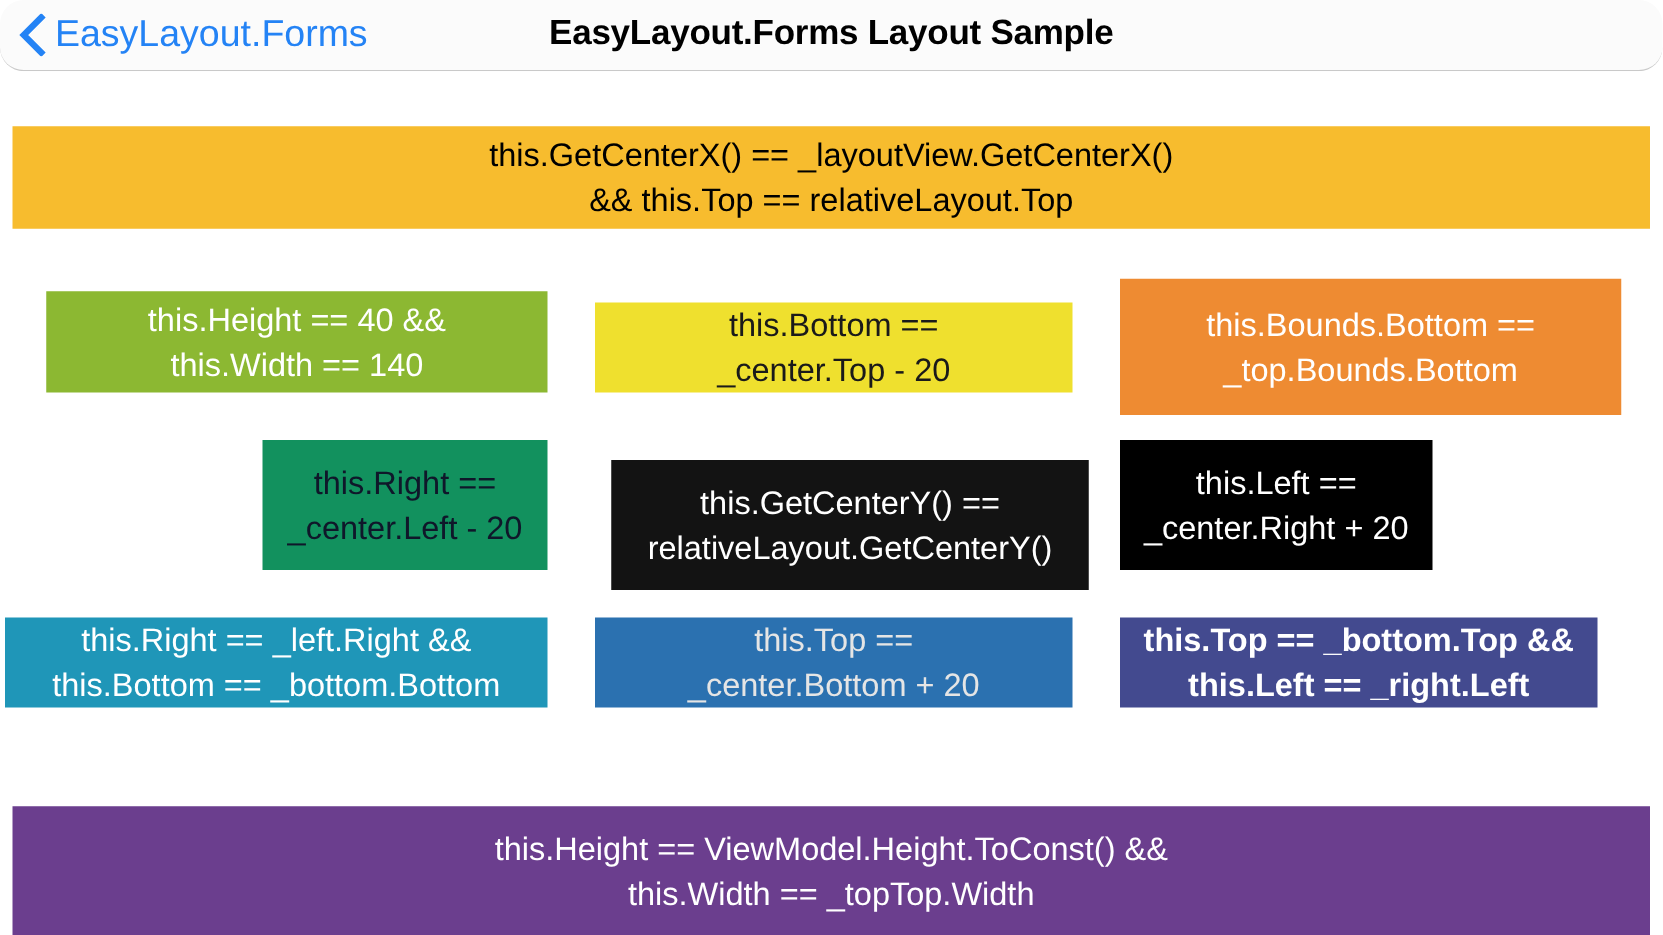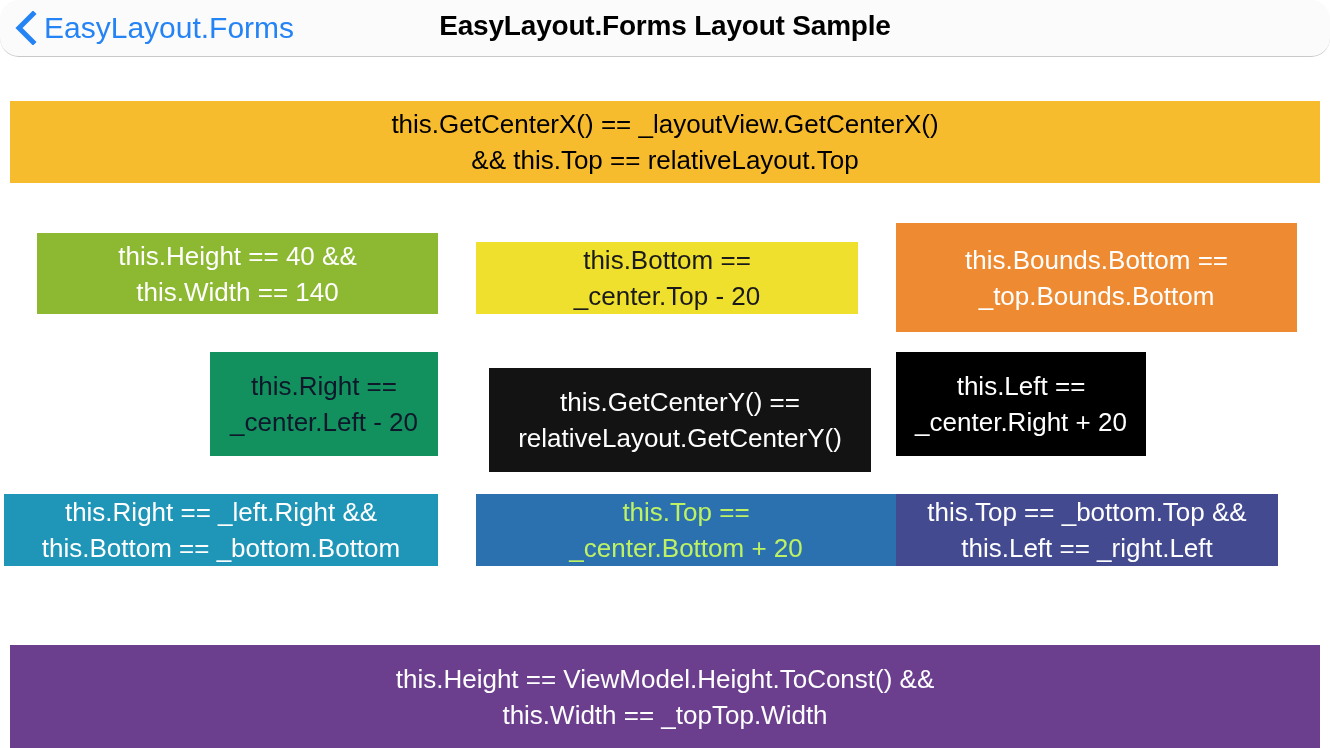--- a/index.html
+++ b/index.html
@@ -102,24 +102,24 @@
   #box-mid-left   { left: 210px; top: 352px; width: 228px; height: 104px;
                     background: #12915e;  color: #0f172a; }
   #box-mid-center { left: 489px; top: 352px; width: 382px; height: 104px;
                     background: #131313;  color: #ffffff; margin-top: 16px; }
   #box-mid-right  { left: 896px; top: 352px; width: 250px; height: 104px;
                     background: #000000;  color: #ffffff; }
 
   
   #box-bot-left   { left: 4px;   top: 494px; width: 434px; height: 72px;
                     background: #1f96b8;  color: #ffffff; }
-  #box-bot-center { left: 476px; top: 494px; width: 420px; height: 72px;
-                    background: #2b71b0;  color: #bef264; }
+  #box-bot-center { left: 476px; top: 494px; width: 382px; height: 72px;
+                    background: #2b71b0;  color: #e5e5e5; }
   #box-bot-right  { left: 896px; top: 494px; width: 382px; height: 72px;
-                    background: #434a8f;  color: #ffffff; }
+                    background: #434a8f;  color: #ffffff; font-weight: bold; }
 </style>
 </head>
 <body>
 
 <div id="nav-bar">
 
   <div id="back-button">
     <span id="back-chevron-wrap">
       <svg id="back-chevron" viewBox="0 0 24 34" aria-hidden="true">
         <polyline points="19,3 5,17 19,31" fill="none" stroke="#2483f5" stroke-width="5" stroke-linecap="square" stroke-linejoin="miter"></polyline>

